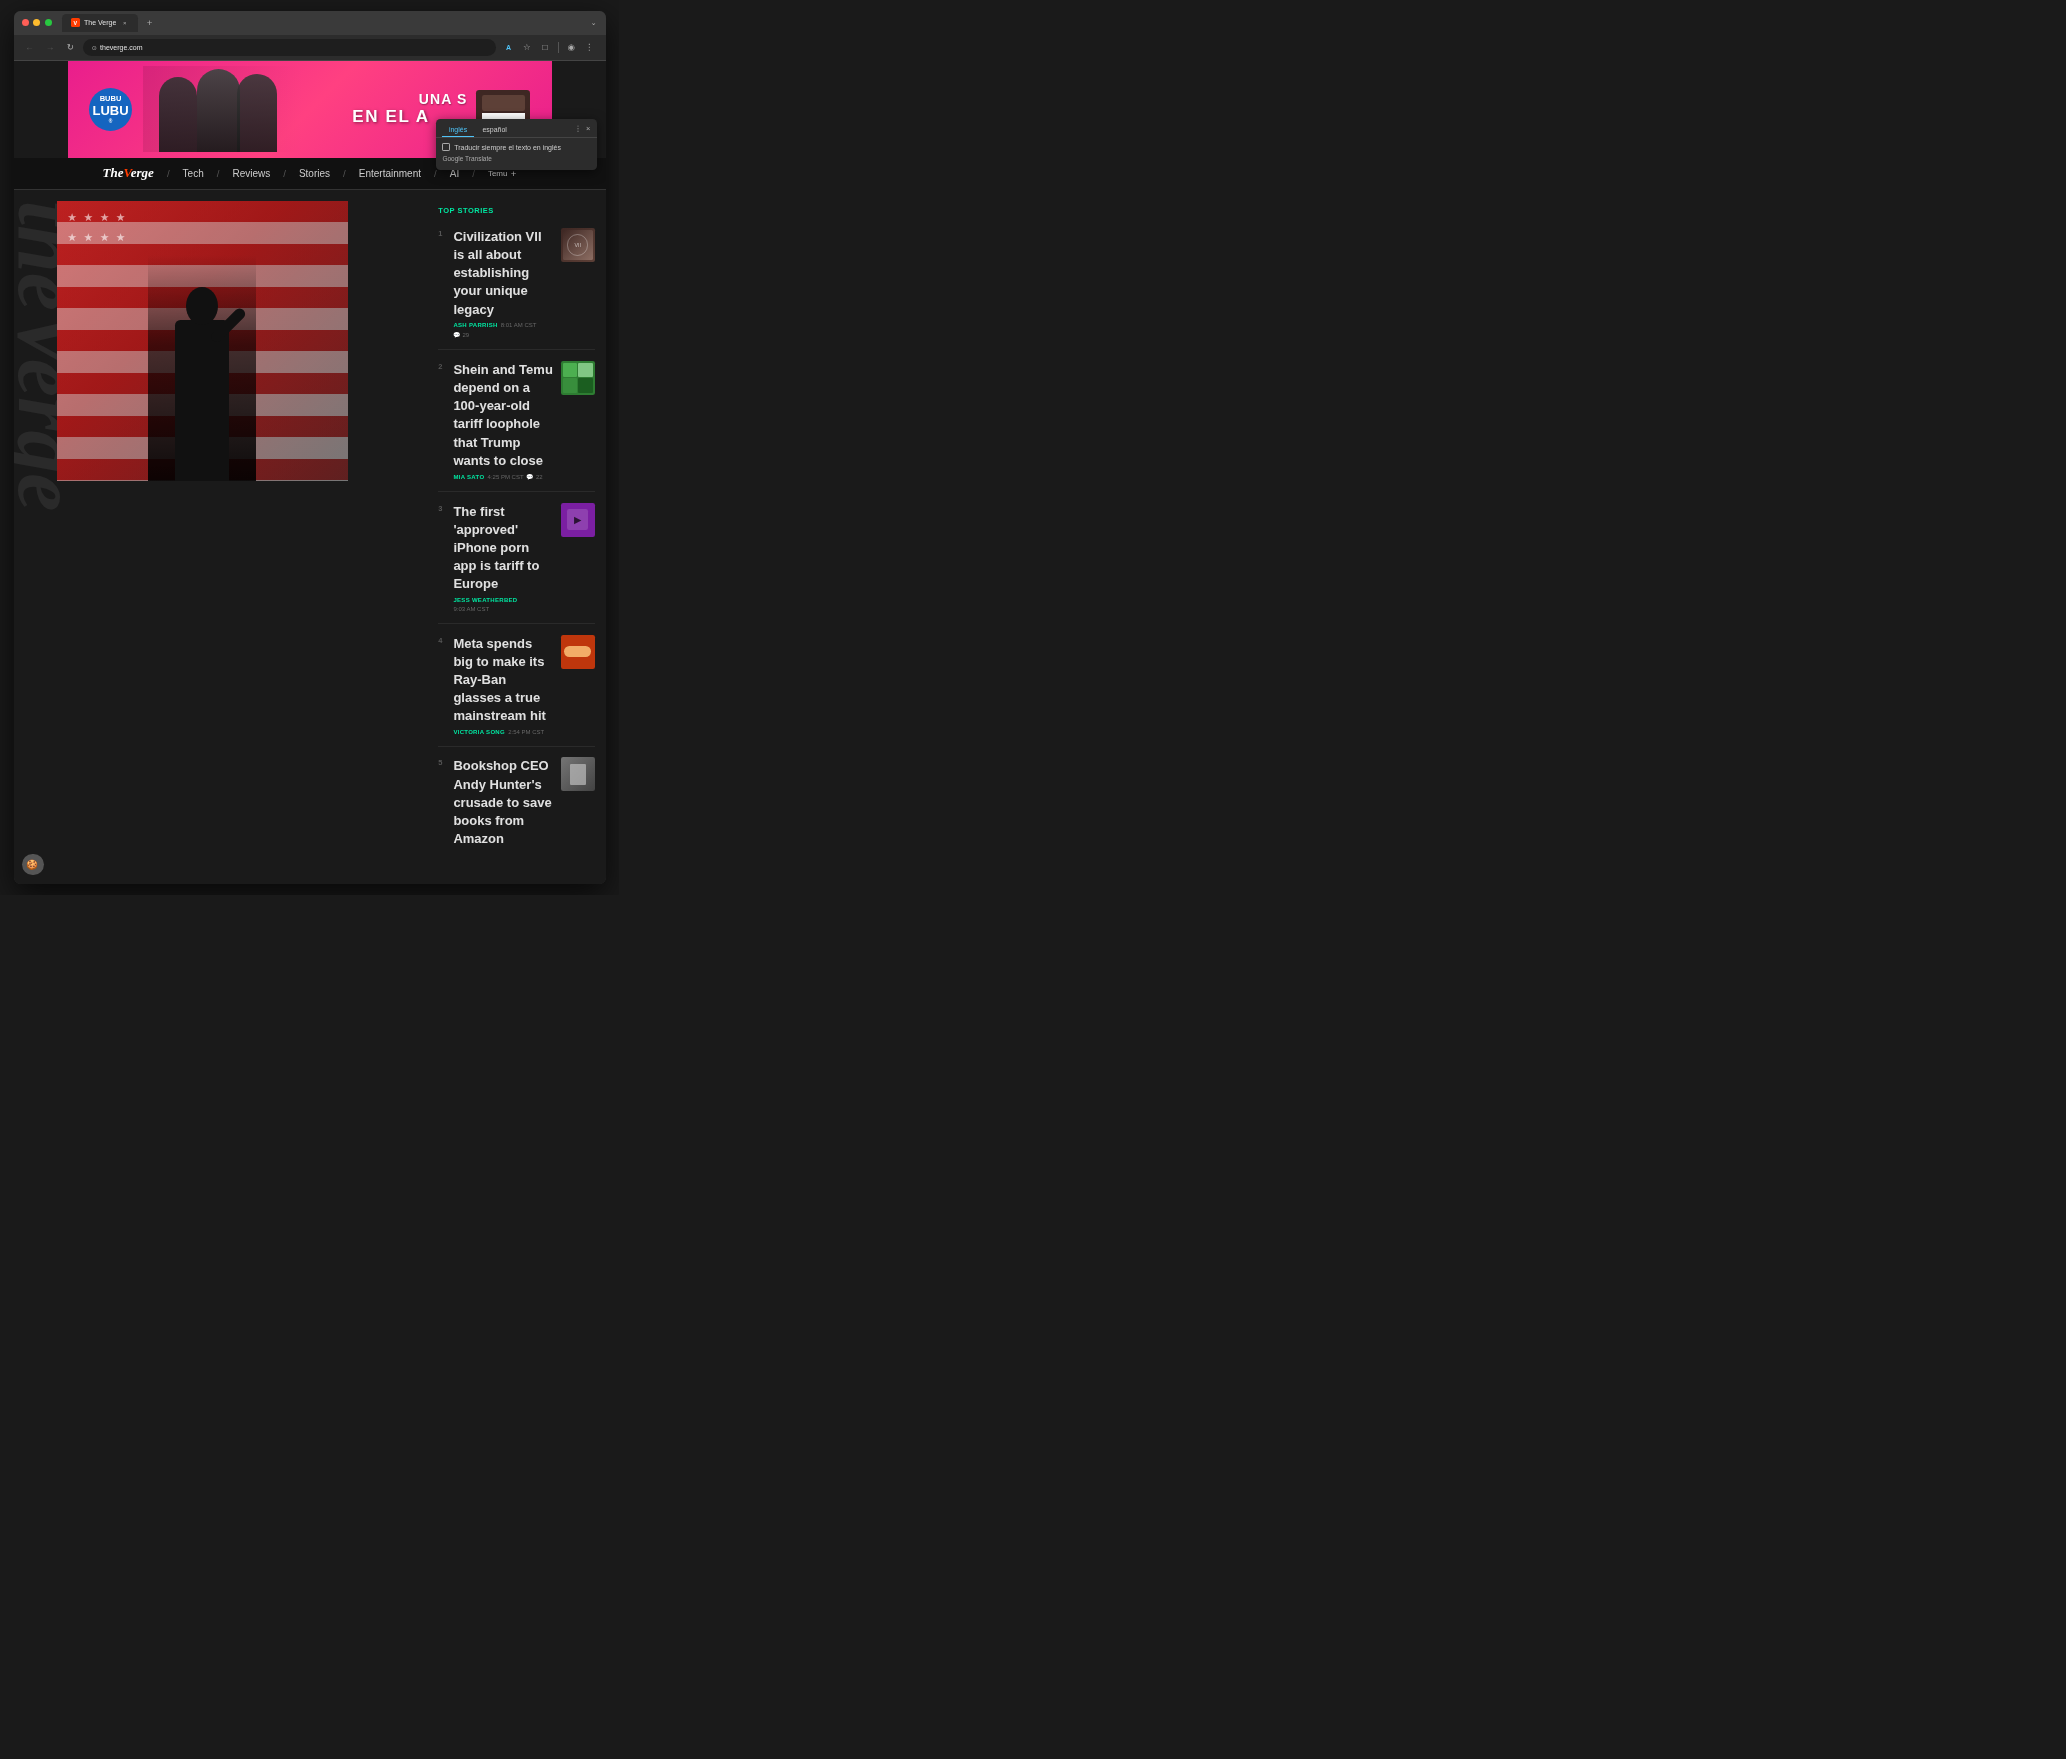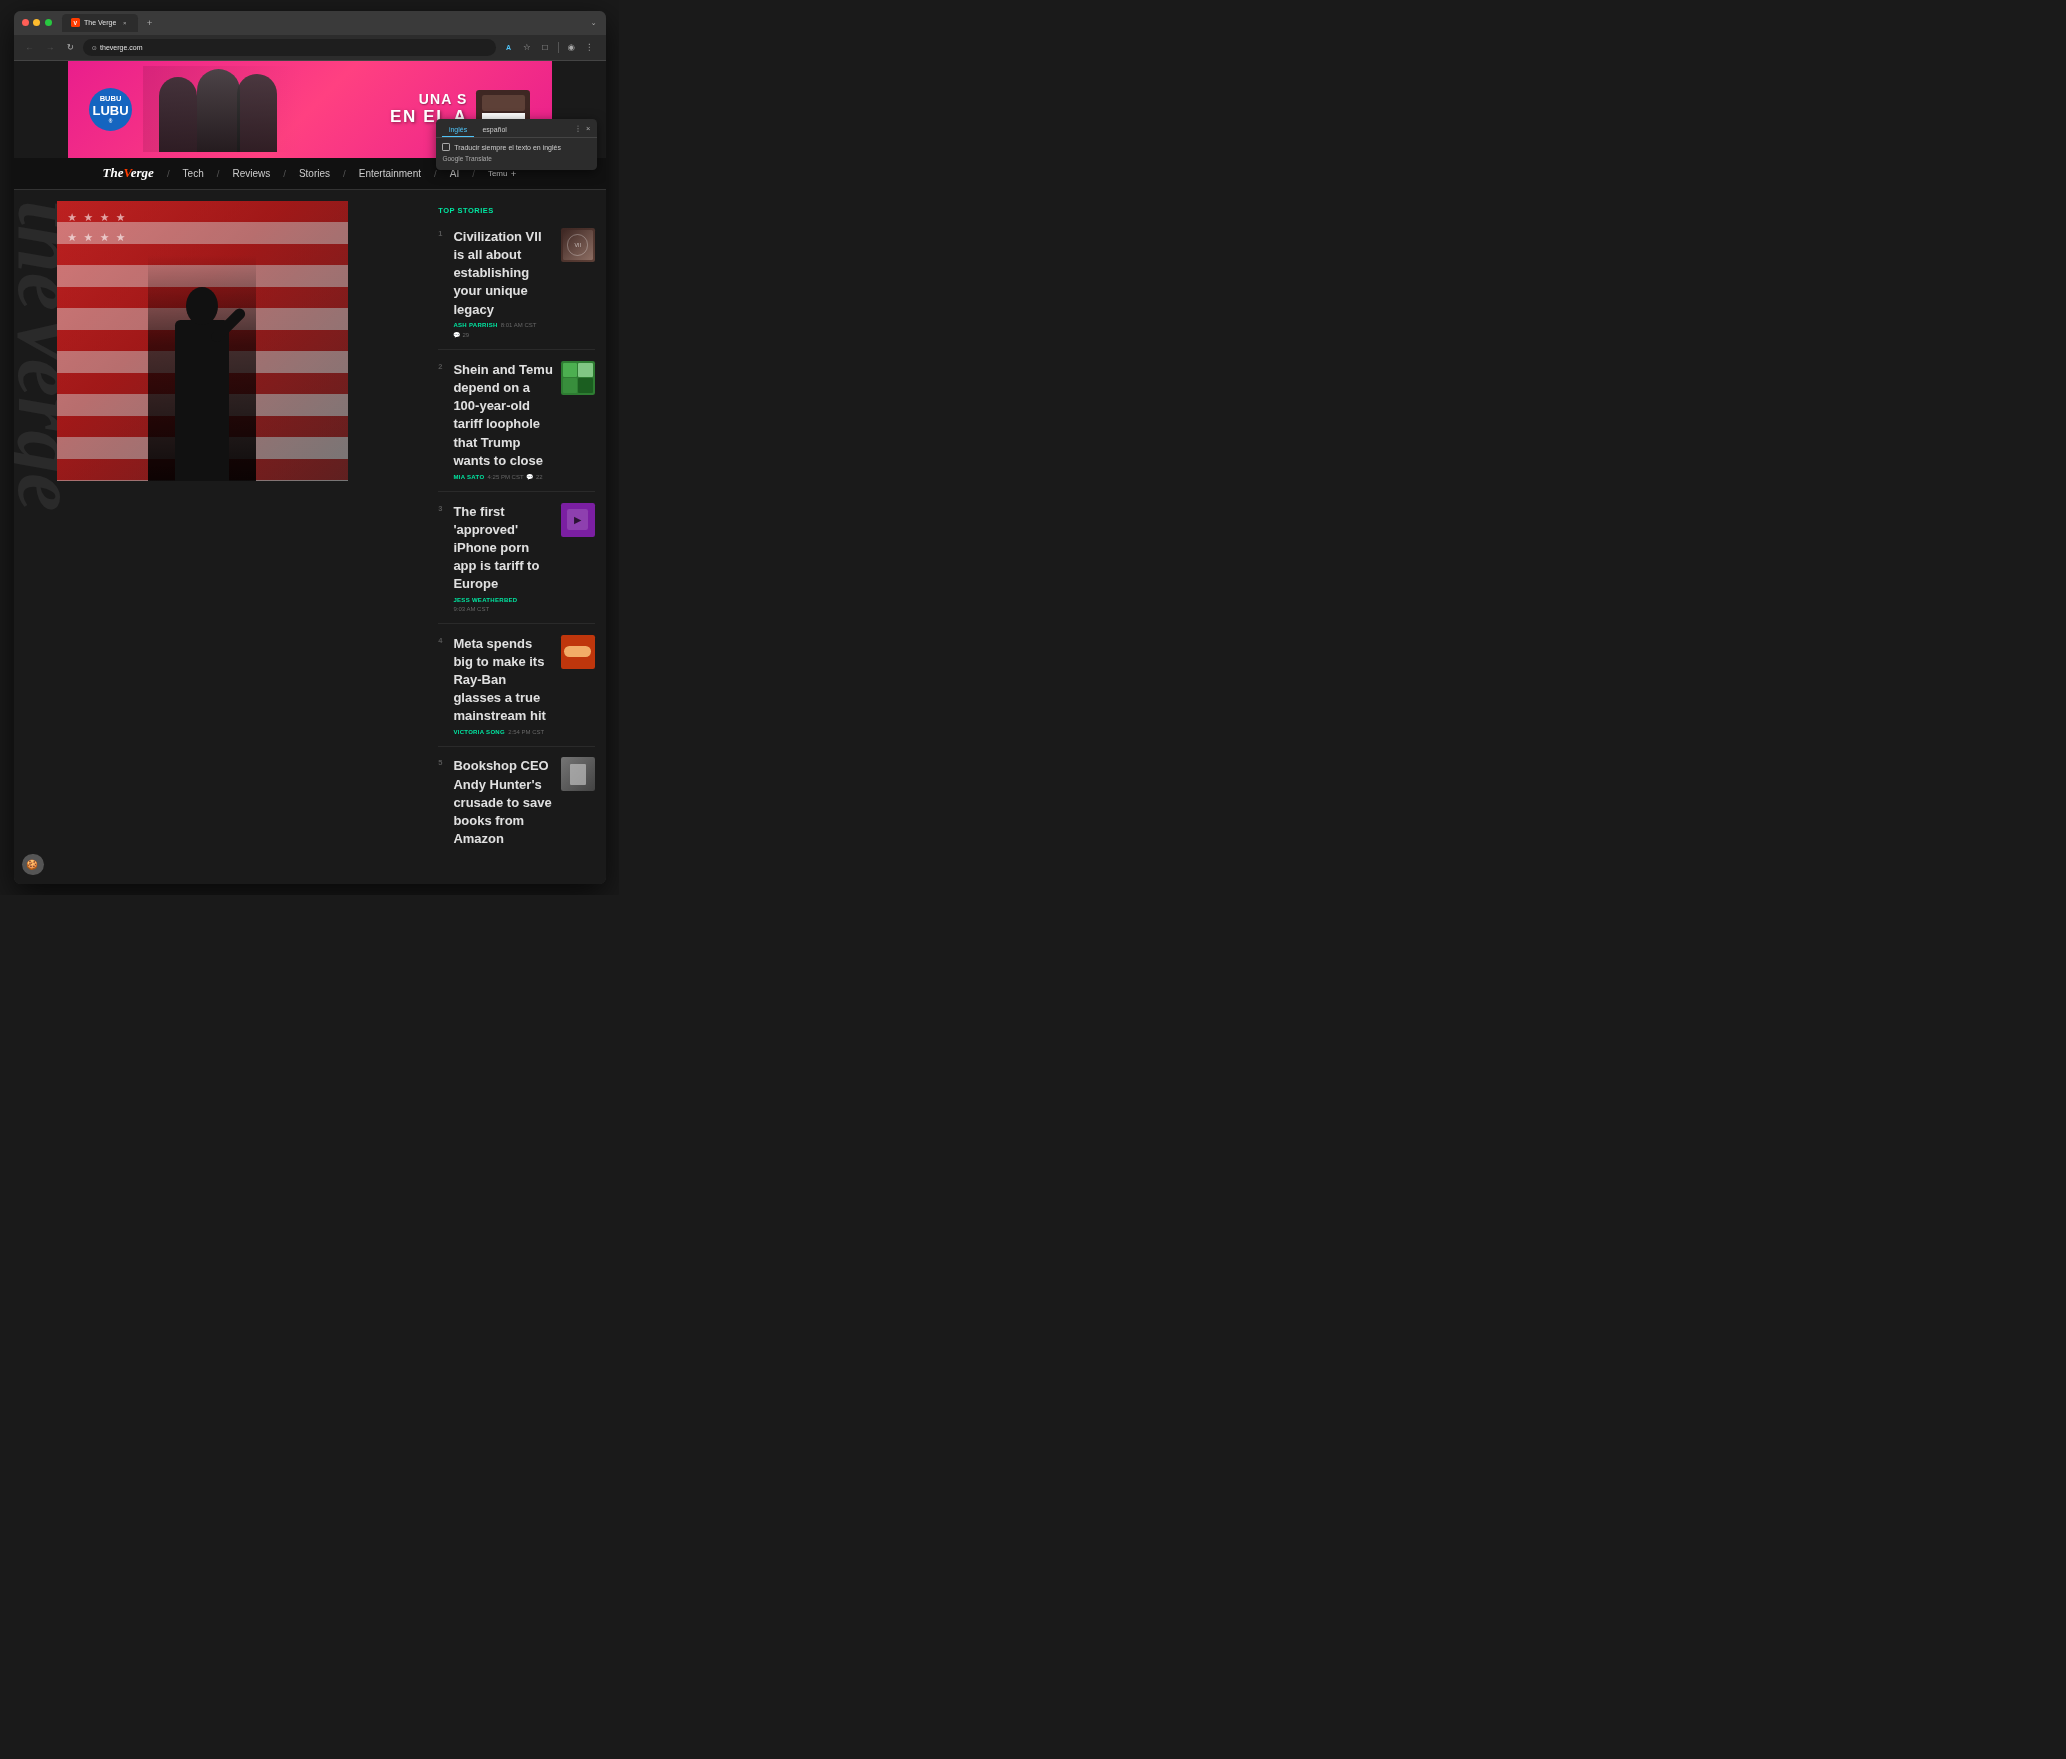--- a/index.html
+++ b/index.html
@@ -657,21 +657,21 @@
         </div>
 
         <div class="ad-people" style="position:relative;width:161px;height:86px;margin-left:10.8px;">
           <div style="position:absolute;left:16px;bottom:0;width:38px;height:75px;background:linear-gradient(to top,#1a1a1a,#333);border-radius:19px 19px 0 0;opacity:0.9;"></div>
           <div style="position:absolute;left:54px;bottom:0;width:43px;height:83px;background:linear-gradient(to top,#1a1a1a,#444);border-radius:21.5px 21.5px 0 0;opacity:0.95;"></div>
           <div style="position:absolute;left:94px;bottom:0;width:40px;height:78px;background:linear-gradient(to top,#1a1a1a,#383838);border-radius:20px 20px 0 0;opacity:0.9;"></div>
         </div>
 
         <div class="ad-text-right" style="flex:1;padding-left:10.8px;">
           <div style="font-size:14px;font-weight:900;color:white;text-shadow:0.5px 0.5px 1.6px rgba(0,0,0,0.4);letter-spacing:1.1px;">UNA S</div>
-          <div style="font-size:17px;font-weight:900;color:white;text-shadow:1.1px 1.1px 3.2px rgba(0,0,0,0.5);letter-spacing:1.6px;">EN EL A</div>
+          <div style="font-size:17px;font-weight:900;color:white;text-shadow:1.1px 1.1px 3.2px rgba(0,0,0,0.5);letter-spacing:1.6px;text-align:center;">EN EL A</div>
         </div>
 
         <div style="width:54px;height:38px;background:#3e2723;border-radius:3.2px;margin-left:8.6px;display:flex;align-items:center;justify-content:center;flex-direction:column;gap:1.6px;flex-shrink:0;">
           <div style="width:43px;height:16px;background:#5d4037;border-radius:2.2px;"></div>
           <div style="width:43px;height:10.8px;background:white;border-radius:0 0 2.2px 2.2px;"></div>
         </div>
       </div>
     </div>
 
     <div class="site-nav">

